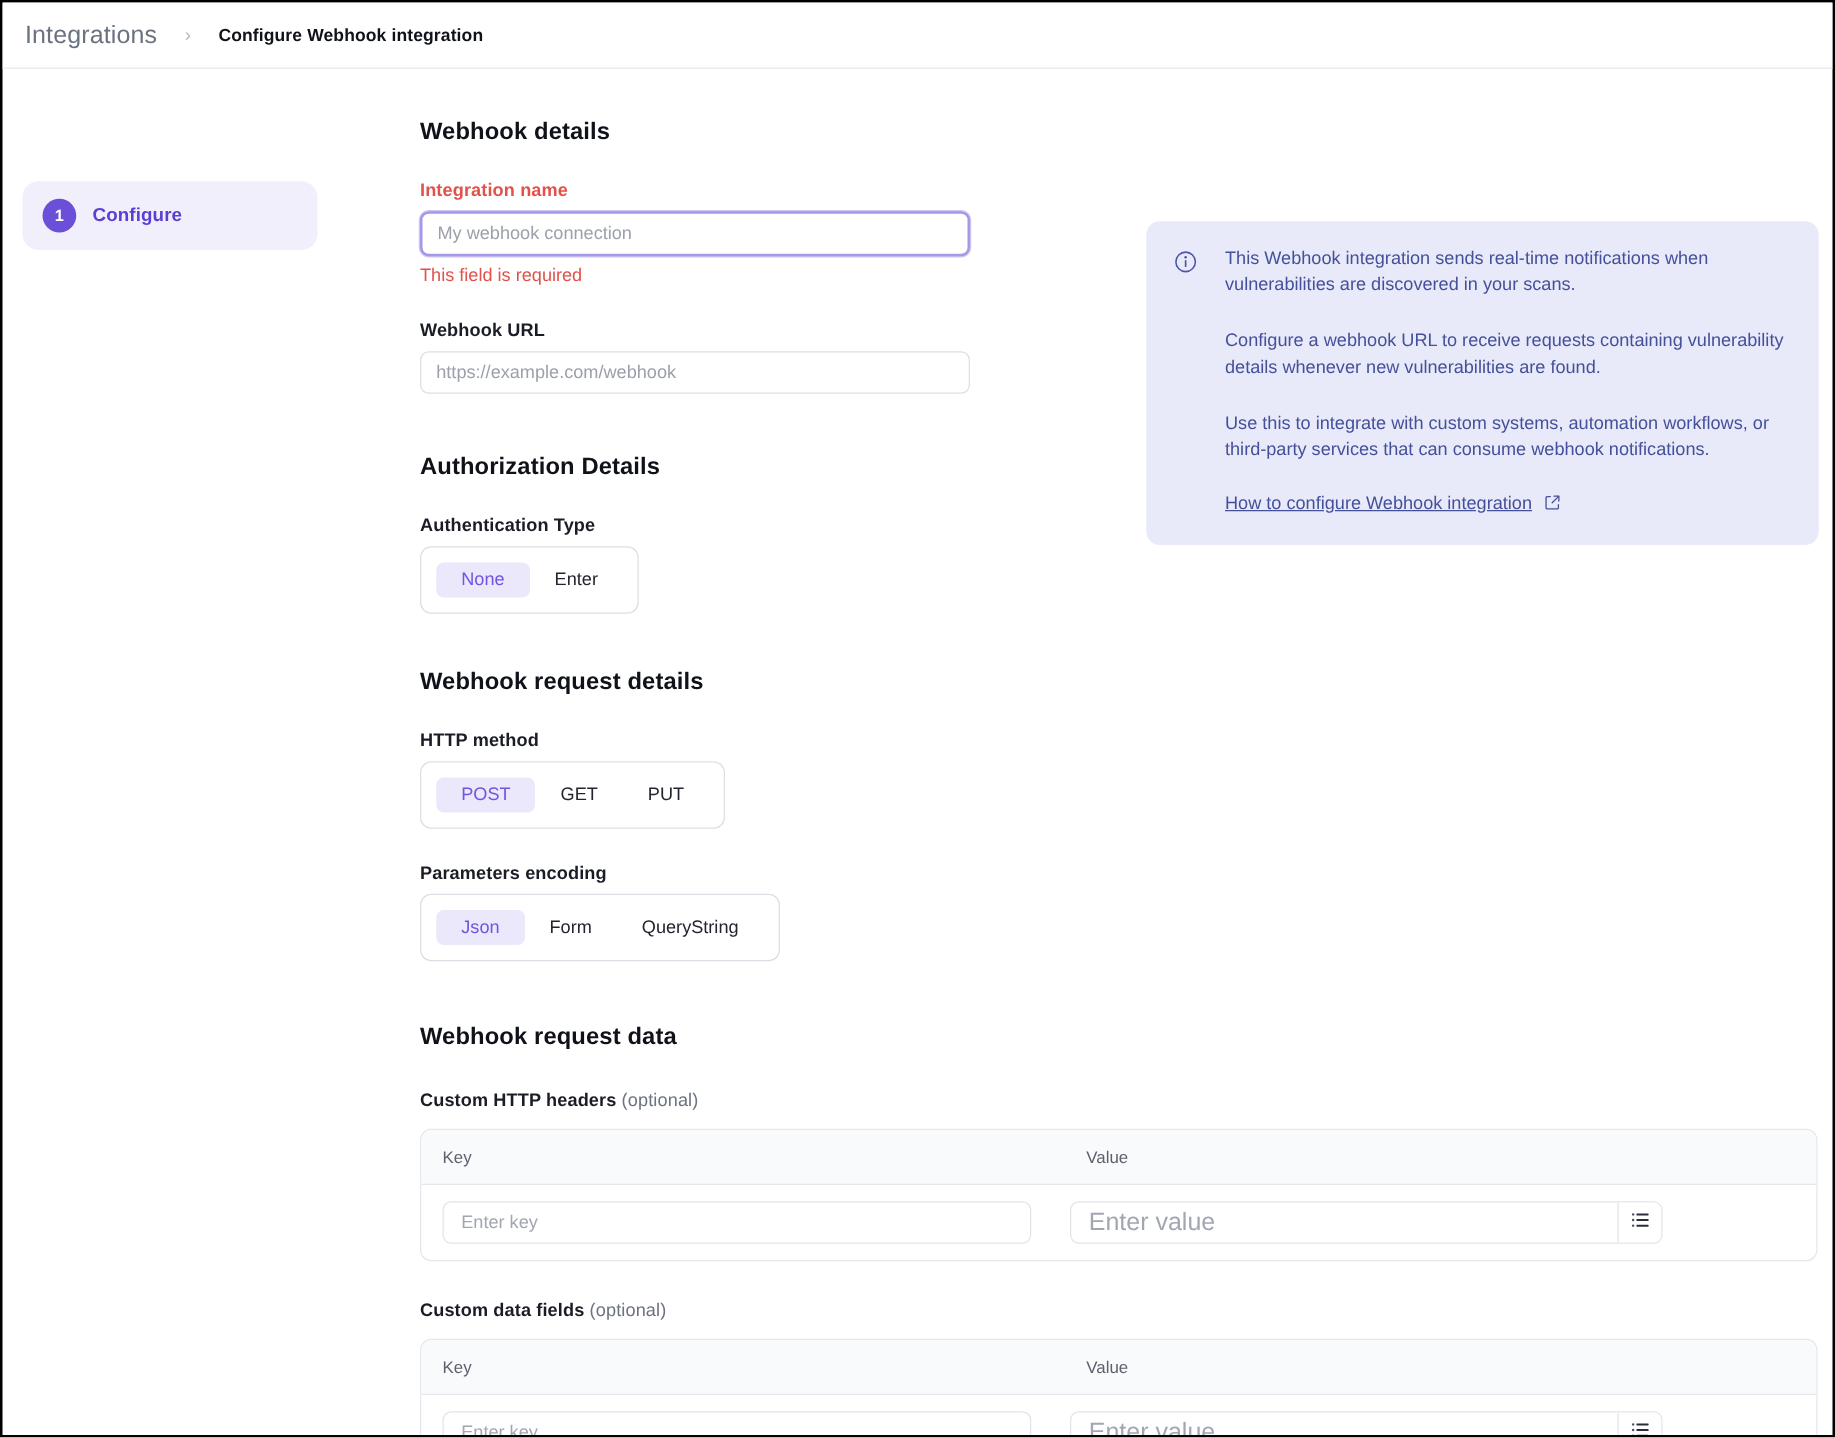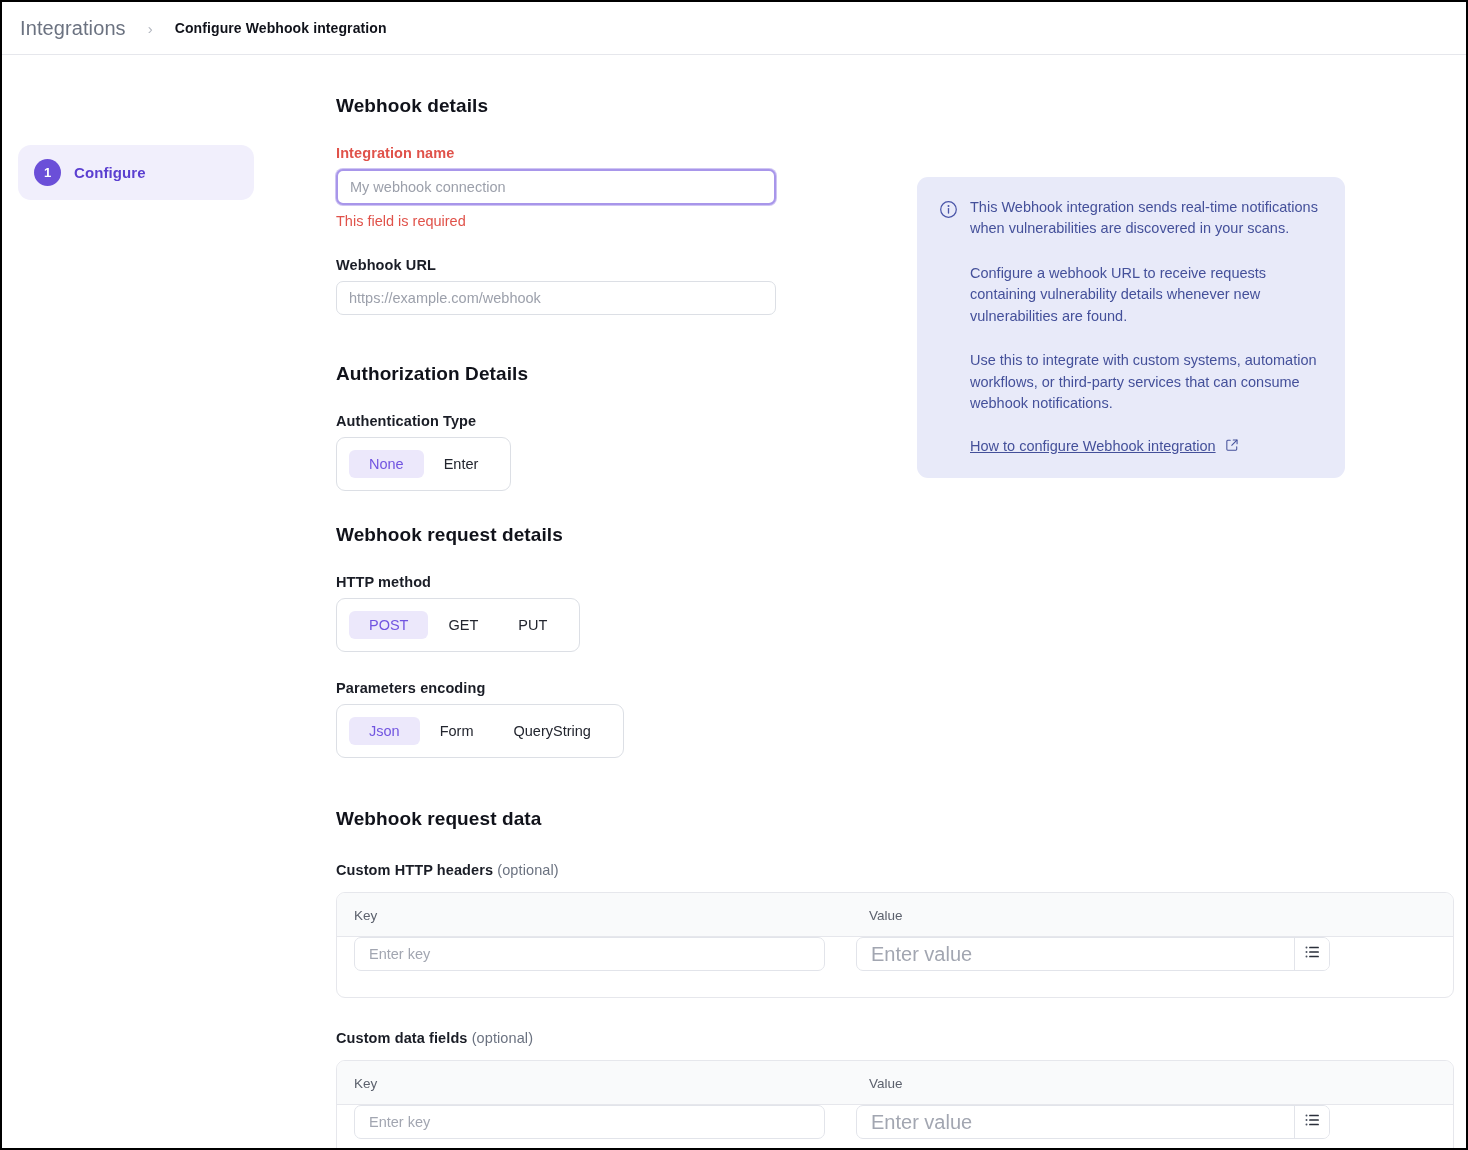--- a/index.html
+++ b/index.html
@@ -103,21 +103,21 @@
   }
 
   h2.section-title {
     margin: 0;
     font-size: 19px;
     font-weight: 700;
     color: #10121a;
     letter-spacing: .1px;
   }
   .section-title.sp-auth { margin-top: 48px; }
-  .section-title.sp-req  { margin-top: 33px; }
+  .section-title.sp-req  { margin-top: 44px; }
   .section-title.sp-data { margin-top: 50px; }
 
   .field-label {
     font-size: 14.5px;
     font-weight: 700;
     color: #1a1d26;
     margin-top: 28px;
     margin-bottom: 8px;
     letter-spacing: .1px;
   }
@@ -193,21 +193,21 @@
     align-items: center;
   }
   .kv-head .col-key { width: 518px; padding-left: 17px; }
   .kv-head .col-val { flex: 1; padding-left: 14px; }
   .kv-head-text {
     font-size: 13.5px;
     color: #5c616d;
   }
   .kv-row {
     display: flex;
-    align-items: flex-start;
+    align-items: center;
     height: 60px;
     padding: 0 17px;
   }
   .kv-key-input {
     width: 471px;
     height: 34px;
     border: 1px solid #e2e4ea;
     border-radius: 7px;
     padding: 0 14px;
     font-size: 14.5px;
@@ -247,26 +247,26 @@
     justify-content: center;
     background: #ffffff;
     cursor: pointer;
   }
 
   
   .info-panel {
     position: absolute;
     left: 915px;
     top: 122px;
-    width: 428px;
+    width: 538px;
     background: #e8eaf9;
     border-radius: 11px;
     padding: 20px 24px 22px 22px;
     display: flex;
-    gap: 12px;
+    gap: 22px;
   }
   .info-icon { flex: 0 0 auto; margin-top: 3px; }
   .info-body { flex: 1; }
   .info-p {
     margin: 0 0 23px 0;
     font-size: 14.5px;
     line-height: 1.48;
     color: #44509a;
   }
   .info-p:last-of-type { margin-bottom: 14px; }

